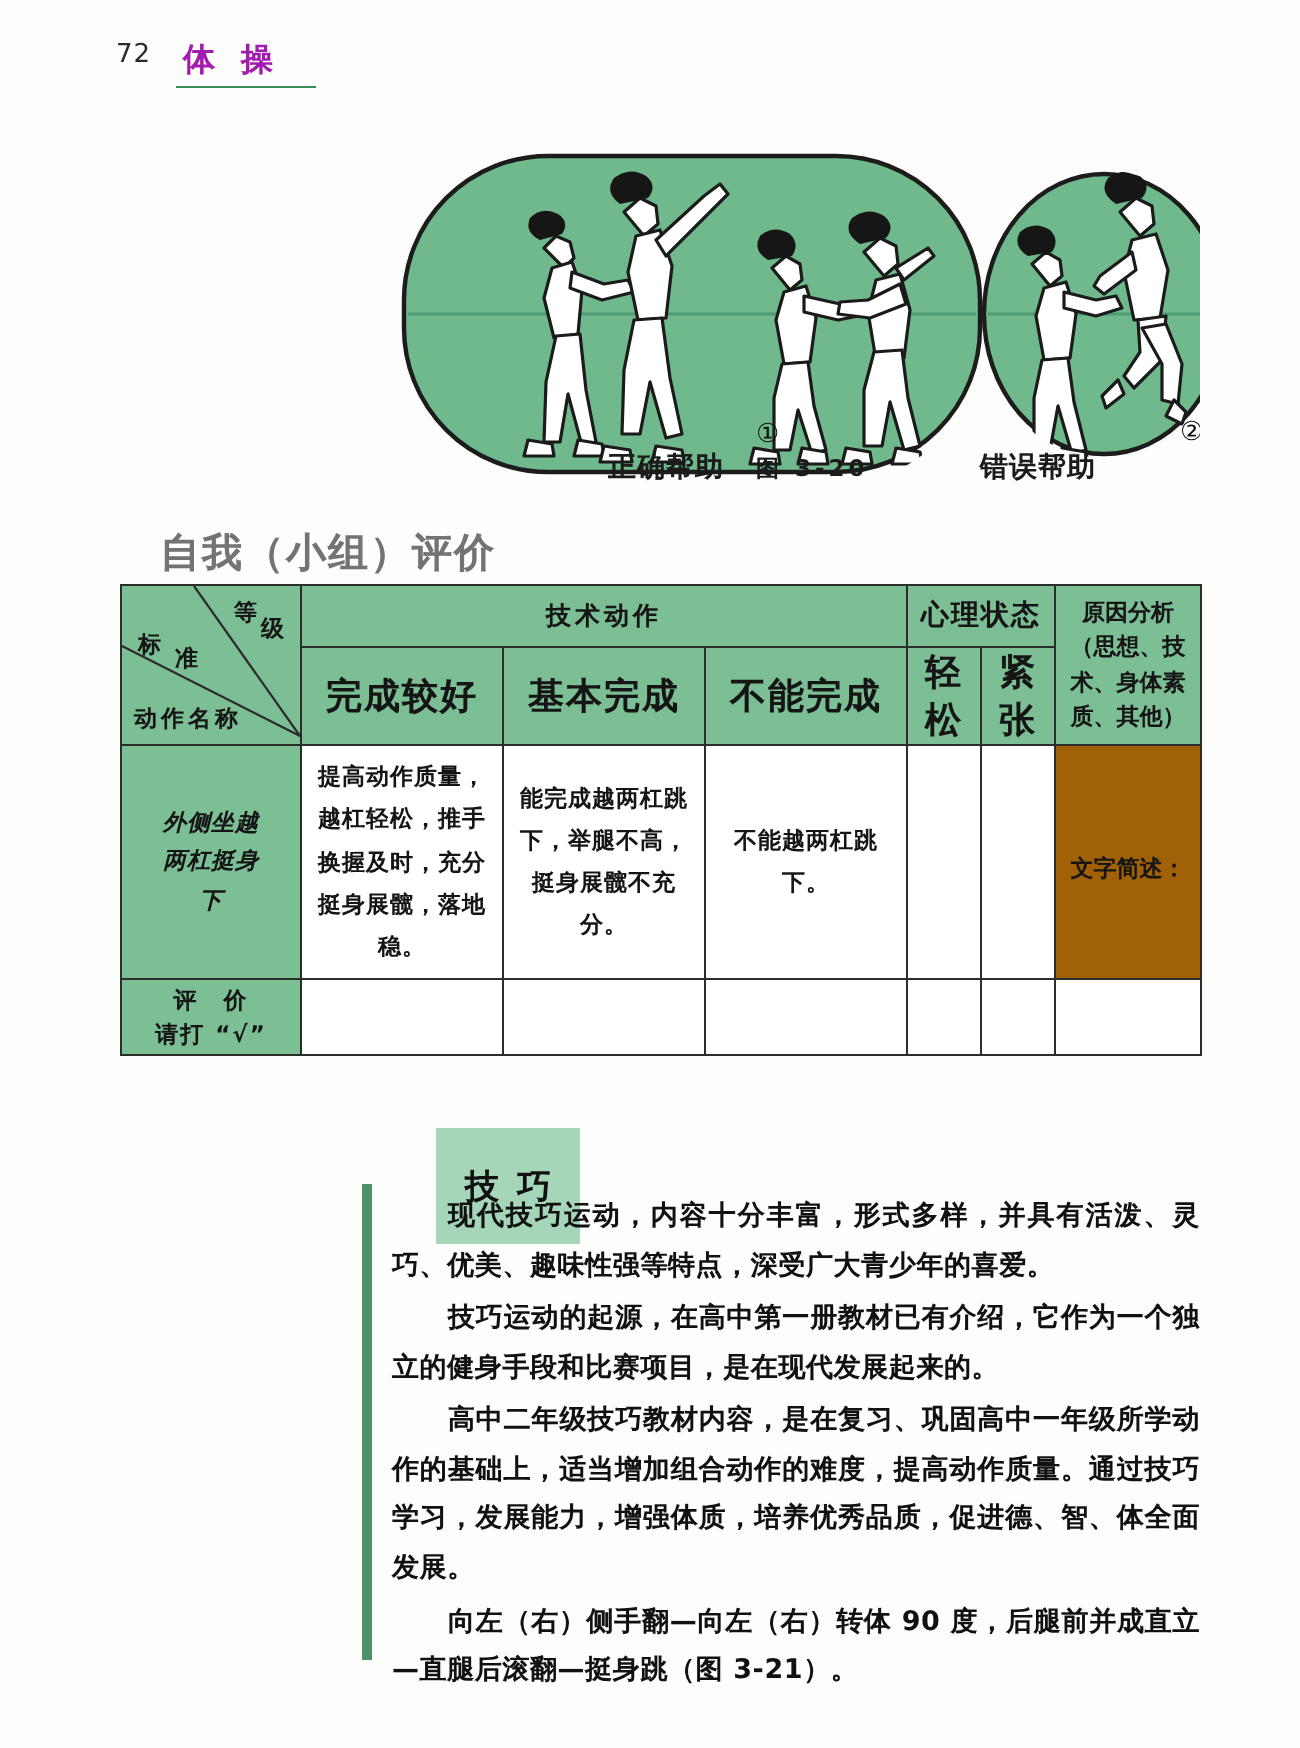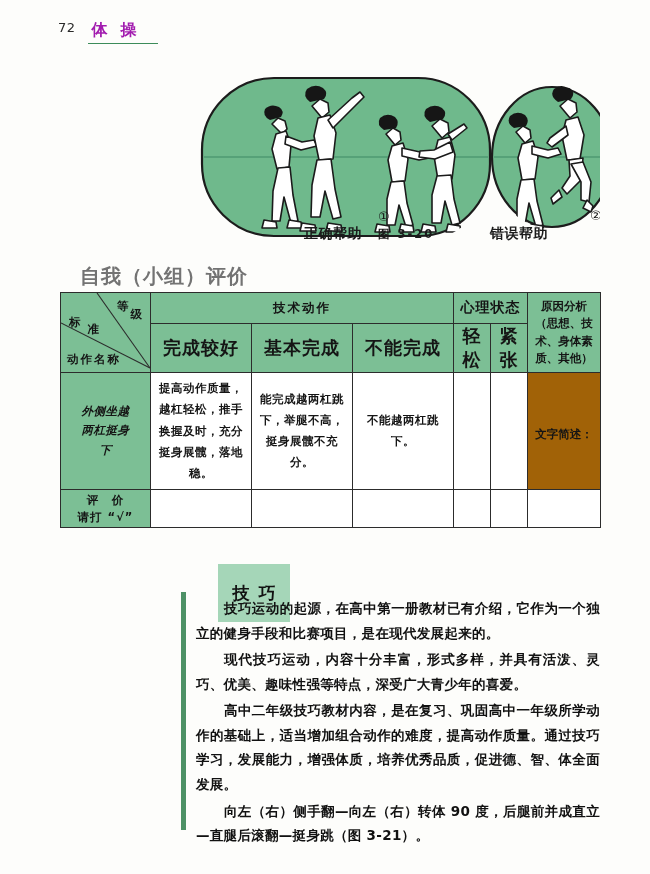--- a/index.html
+++ b/index.html
@@ -371,19 +371,19 @@
         <td class="bodycell"></td>
         <td class="bodycell"></td>
       </tr>
     </tbody>
   </table>
 
   <div class="badge">技巧</div>
 
   <div class="left-rule"></div>
   <div class="body-block">
+    <p>现代技巧运动，内容十分丰富，形式多样，并具有活泼、灵巧、优美、趣味性强等特点，深受广大青少年的喜爱。</p>
     <p>技巧运动的起源，在高中第一册教材已有介绍，它作为一个独立的健身手段和比赛项目，是在现代发展起来的。</p>
-    <p>现代技巧运动，内容十分丰富，形式多样，并具有活泼、灵巧、优美、趣味性强等特点，深受广大青少年的喜爱。</p>
     <p>高中二年级技巧教材内容，是在复习、巩固高中一年级所学动作的基础上，适当增加组合动作的难度，提高动作质量。通过技巧学习，发展能力，增强体质，培养优秀品质，促进德、智、体全面发展。</p>
     <p>向左（右）侧手翻—向左（右）转体 90 度，后腿前并成直立—直腿后滚翻—挺身跳（图 3-21）。</p>
   </div>
 
 </div>
 
 </body></html>

